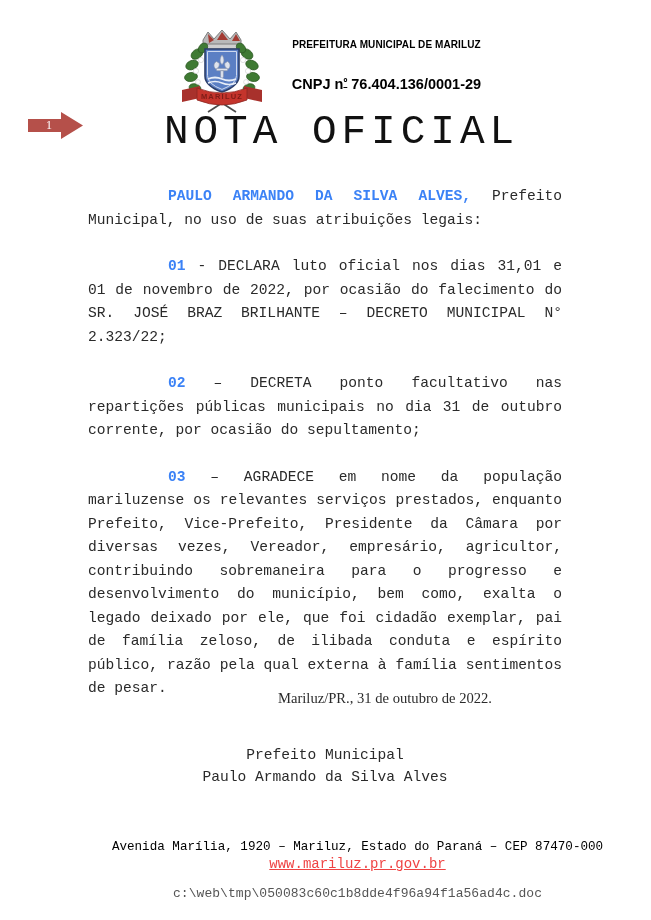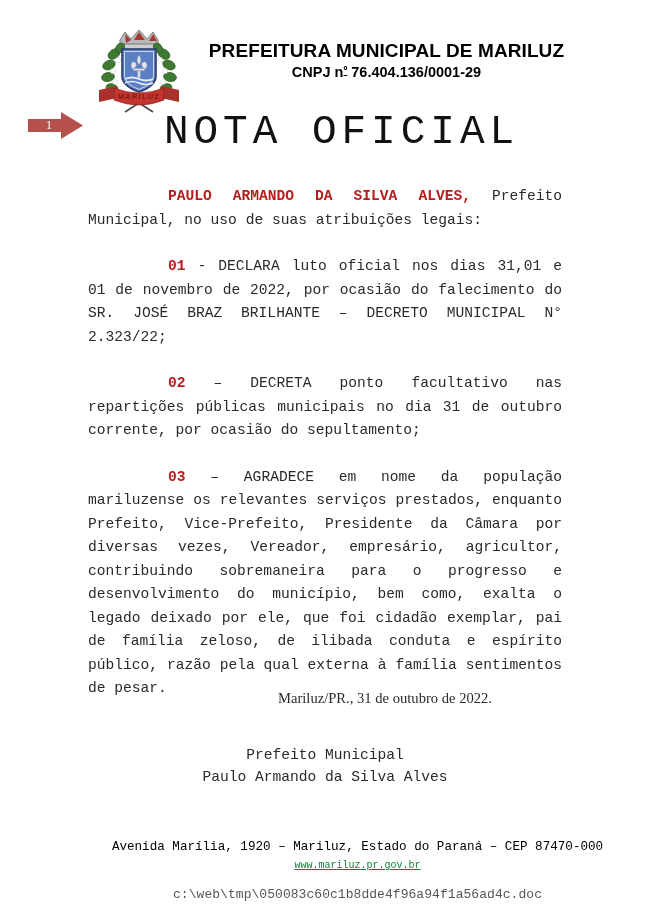--- a/index.html
+++ b/index.html
@@ -44,23 +44,23 @@
 
   .header-text {
     flex: 0 0 auto;
     text-align: center;
     font-family: "Liberation Sans", sans-serif;
     font-weight: bold;
     color: #000000;
     padding-top: 17px;
     line-height: 1.26;
   }
-  .header-line-1 { font-size: 19px; letter-spacing: .1px; }
+  .header-line-1 { font-size: 10px; letter-spacing: .1px; }
   .header-line-2 { font-size: 14.5px; }
-  .header-line-3 { font-size: 14.5px; }
+  .header-line-3 { font-size: 14.5px; margin-top: 23px; }
   .ord { font-size: 10.5px; vertical-align: 3px; text-decoration: underline; }
 
   
   .annot-arrow {
     position: absolute;
     left: 27px;
     top: 110px;
     width: 57px;
     height: 31px;
   }
@@ -103,21 +103,21 @@
     line-height: 23.5px;
     color: #2a2a2a;
   }
   .para {
     text-align: justify;
     text-justify: inter-word;
     margin: 0 0 23px 0;
     text-indent: 80px;
   }
   .para:last-child { margin-bottom: 17px; }
-  .para b { font-weight: bold; color: #b91c1c; }
+  .para b { font-weight: bold; color: #3b82f6; }
 
   .date-line {
     position: absolute;
     top: 690px;
     left: 88px;
     width: 474px;
     font-family: Liberation Serif, serif;
     font-size: 14.6px;
     color: #2a2a2a;
     text-align: right;
@@ -146,22 +146,22 @@
     text-align: center;
     font-family: Liberation Mono, monospace;
     padding-left: 32px;
   }
   .footer-address {
     font-size: 12.6px;
     color: #000000;
     line-height: 15px;
   }
   .footer-url {
-    font-size: 10px;
-    color: #15803d;
+    font-size: 14px;
+    color: #ef4444;
     text-decoration: underline;
     line-height: 16px;
     display: inline-block;
     margin-top: 1px;
   }
   .footer-path {
     font-size: 13px;
     color: #555555;
     margin-top: 16px;
     line-height: 10px;

